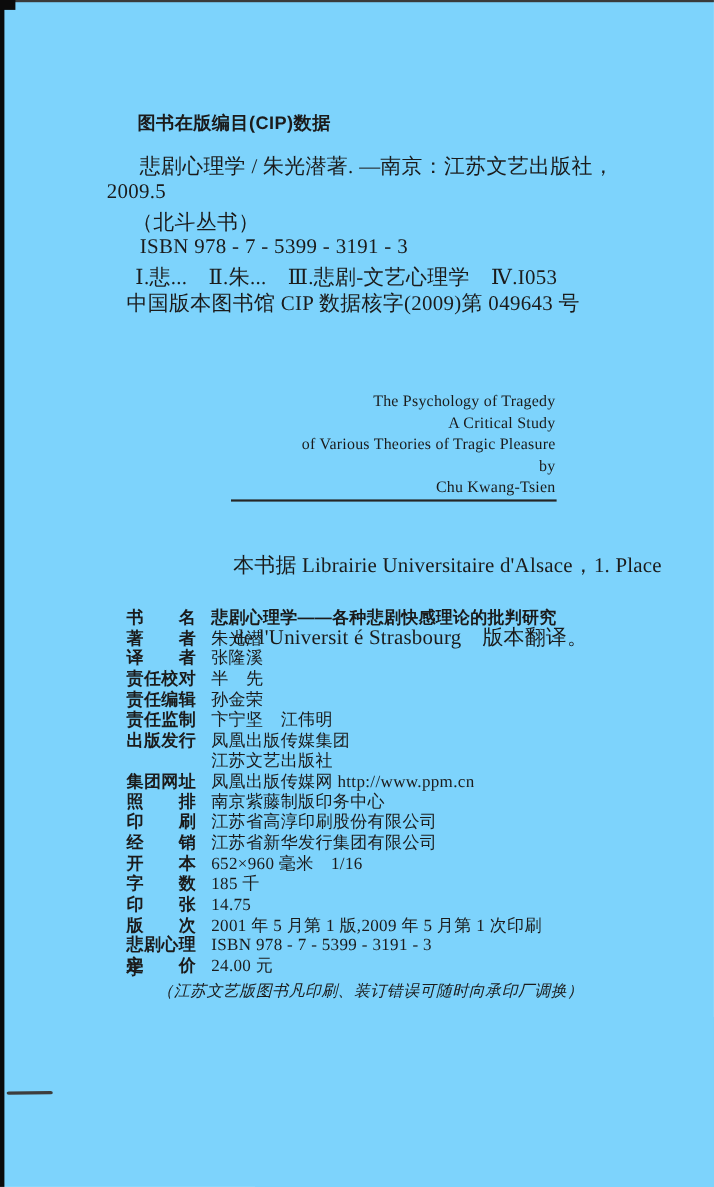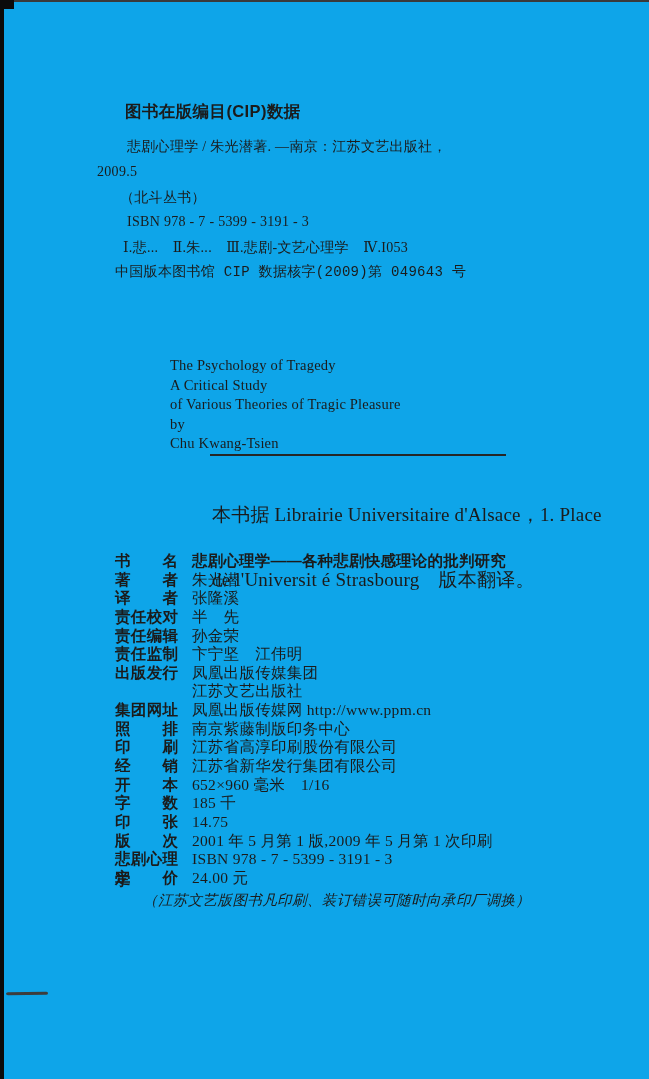--- a/index.html
+++ b/index.html
@@ -4,21 +4,21 @@
 <style>
   * { margin: 0; padding: 0; box-sizing: border-box; }
   html, body { background: #ffffff; }
   body { font-family: "Liberation Serif", "DejaVu Serif", serif; }
 
   .page {
     position: relative;
     width: 649px;
     height: 1079px;
     margin: 0 auto;
-    background: #0ea5e9;
+    background: #7dd3fc;
     overflow: hidden;
     color: #1b1b1b;
     padding-left: 28px;
   }
 
   
   .edge-strip-left {
     position: absolute; left: 0; top: 0;
     width: 4px; height: 1079px;
     background: #0b0b0b;
@@ -43,33 +43,33 @@
 
   
   .cip-header {
     position: absolute; left: 125px; top: 101px;
     font-family: "Liberation Sans", "DejaVu Sans", sans-serif;
     font-weight: 700; font-size: 16.5px;
     white-space: pre; letter-spacing: 0.4px;
   }
   .cip-line {
     position: absolute;
-    font-size: 14px; white-space: pre; letter-spacing: 0.3px;
+    font-size: 19px; white-space: pre; letter-spacing: 0.3px;
   }
   .cip-l1 { left: 127px; top: 138px; }
   .cip-l2 { left: 97px;  top: 164px; }
   .cip-l3 { left: 120px; top: 189px; }
   .cip-l4 { left: 127px; top: 214px; }
   .cip-l5 { left: 123px; top: 239px; }
-  .cip-l6 { left: 115px; top: 263px; font-family: Liberation Mono, monospace; }
+  .cip-l6 { left: 115px; top: 263px; }
 
   
   .entitle {
     position: absolute; left: 170px; top: 356px; width: 335px;
-    text-align: left;
+    text-align: right;
     font-size: 14.5px; line-height: 19.6px;
     letter-spacing: 0.2px;
   }
   .entitle div { white-space: pre; }
 
   
   .divider {
     position: absolute; left: 210px; top: 454px;
     width: 296px; height: 2px; background: #262626;
   }

